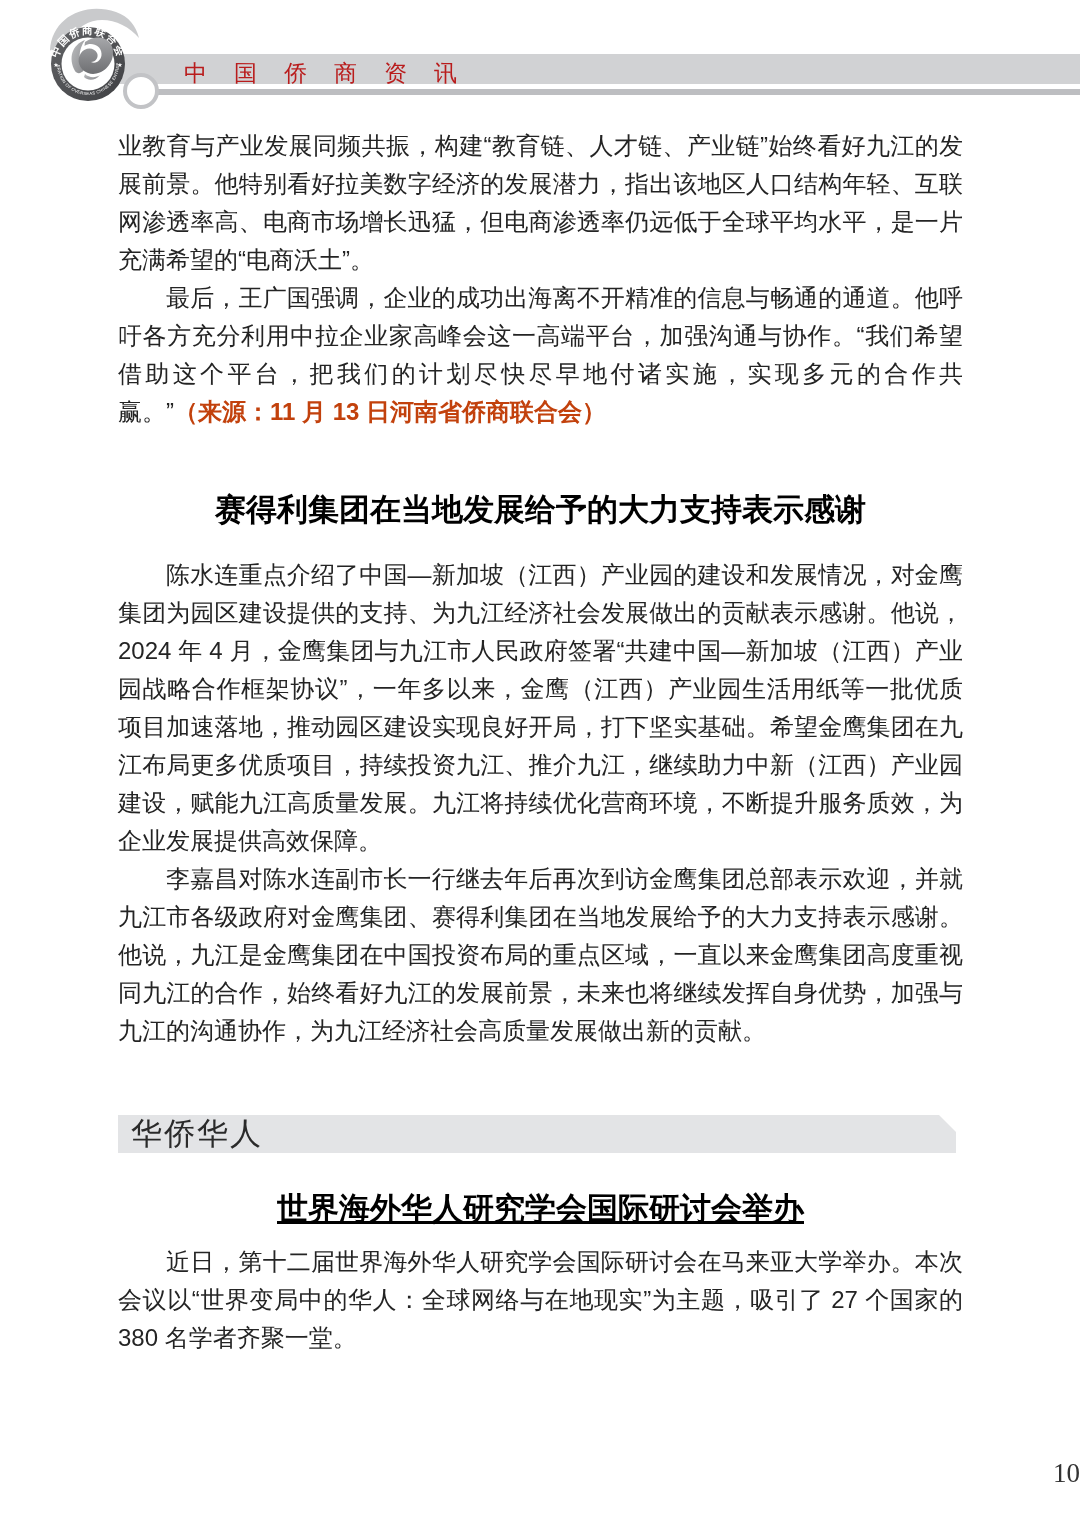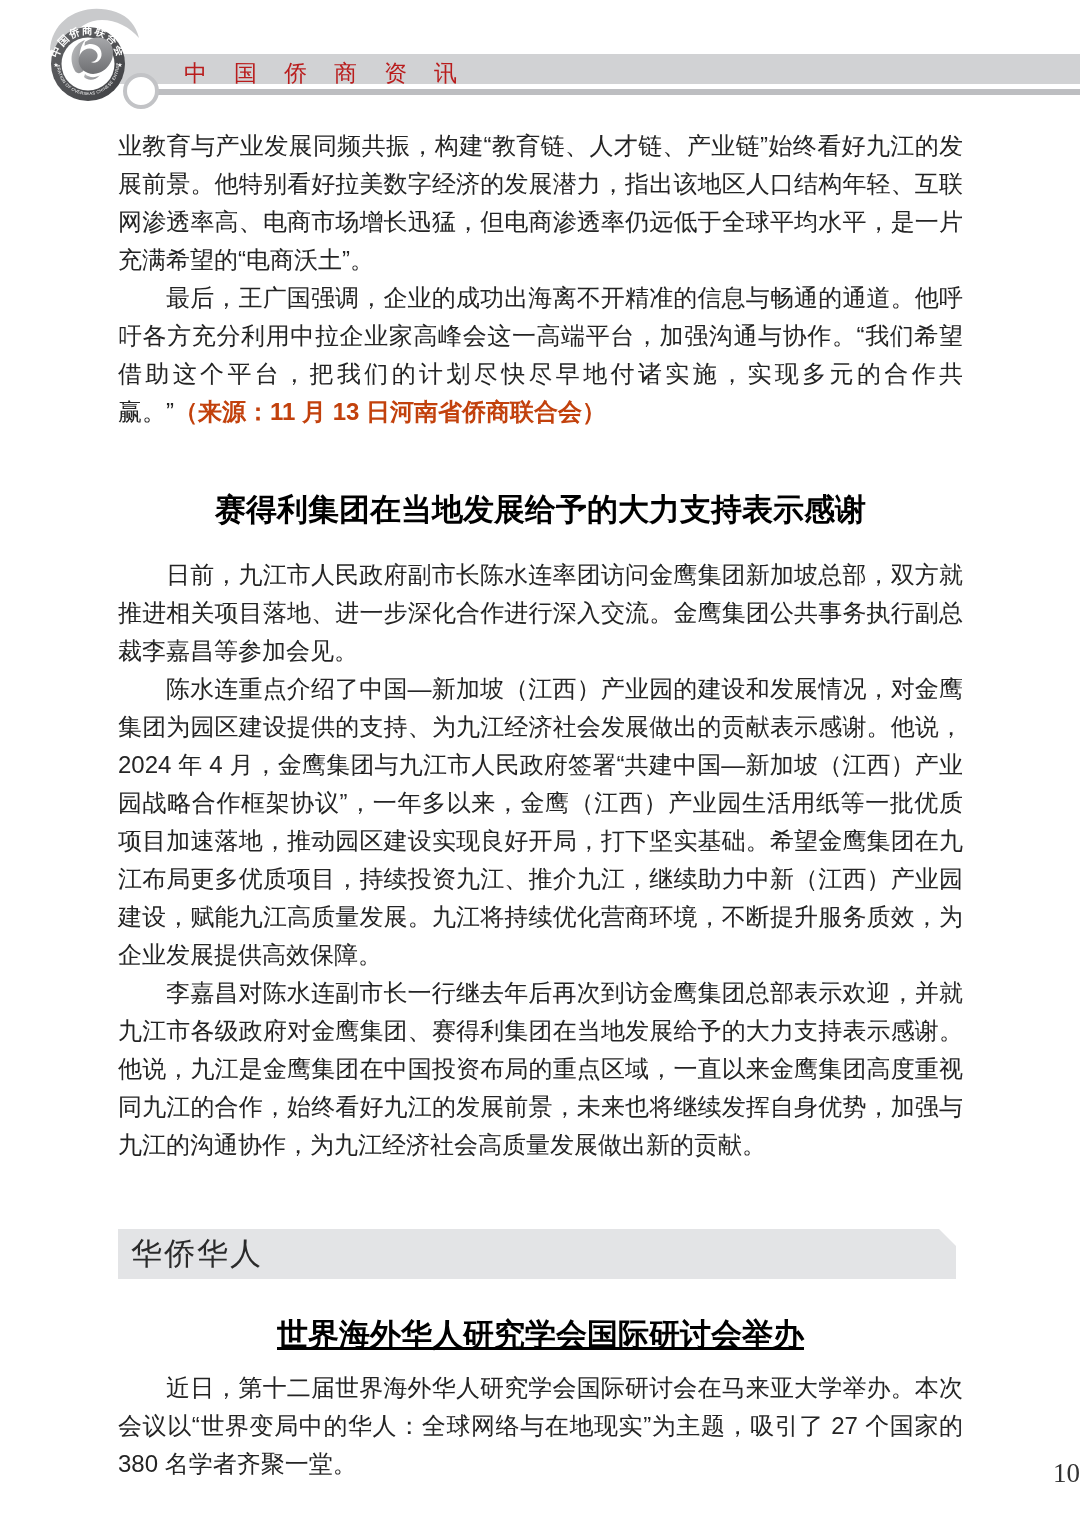--- a/index.html
+++ b/index.html
@@ -40,21 +40,21 @@
   p.body.indent { text-indent:2em; }
   .src { font-weight:700; color:#c2410c; }
   h2.article-title {
     font-size:31px; line-height:44px; font-weight:700; color:#000;
     text-align:center;
   }
   .t1 { margin-top:57px; margin-bottom:24px; }
   .t2 { margin-top:34px; margin-bottom:12px;text-decoration:underline; }
   .section-banner {
     margin-top:65px;
-    width:838px; height:50px;
+    width:838px; height:38px;
     background:#e3e4e6;
     clip-path:polygon(0 0, calc(100% - 17px) 0, 100% 17px, 100% 100%, 0 100%);
     display:flex; align-items:center;
     padding-left:13px;
   }
   .section-banner-label {
     font-family:"Liberation Serif", serif;
     font-size:31px; color:#2a2a2a; letter-spacing:2px;
   }
   .page-number {
@@ -115,21 +115,20 @@
   </svg>
 
   <div class="content">
 
     <p class="body"><span>业教育与产业发展同频共振，构建“教育链、人才链、产业链”始终看好九江的发展前景。他特别看好拉美数字经济的发展潜力，指出该地区人口结构年轻、互联网渗透率高、电商市场增长迅猛，但电商渗透率仍远低于全球平均水平，是一片充满希望的“电商沃土”。</span></p>
 
     <p class="body indent"><span>最后，王广国强调，企业的成功出海离不开精准的信息与畅通的通道。他呼吁各方充分利用中拉企业家高峰会这一高端平台，加强沟通与协作。“我们希望借助这个平台，把我们的计划尽快尽早地付诸实施，实现多元的合作共赢。”</span><span class="src">（来源：11 月 13 日河南省侨商联合会）</span></p>
 
     <h2 class="article-title t1">赛得利集团在当地发展给予的大力支持表示感谢</h2>
 
-    <p class="body indent"><span>日前，九江市人民政府副市长陈水连率团访问金鹰集团新加坡总部，双方就推进相关项目落地、进一步深化合作进行深入交流。金鹰集团公共事务执行副总裁李嘉昌等参加会见。</span></p>
     <p class="body indent"><span>陈水连重点介绍了中国—新加坡（江西）产业园的建设和发展情况，对金鹰集团为园区建设提供的支持、为九江经济社会发展做出的贡献表示感谢。他说，2024 年 4 月，金鹰集团与九江市人民政府签署“共建中国—新加坡（江西）产业园战略合作框架协议”，一年多以来，金鹰（江西）产业园生活用纸等一批优质项目加速落地，推动园区建设实现良好开局，打下坚实基础。希望金鹰集团在九江布局更多优质项目，持续投资九江、推介九江，继续助力中新（江西）产业园建设，赋能九江高质量发展。九江将持续优化营商环境，不断提升服务质效，为企业发展提供高效保障。</span></p>
     <p class="body indent"><span>李嘉昌对陈水连副市长一行继去年后再次到访金鹰集团总部表示欢迎，并就九江市各级政府对金鹰集团、赛得利集团在当地发展给予的大力支持表示感谢。他说，九江是金鹰集团在中国投资布局的重点区域，一直以来金鹰集团高度重视同九江的合作，始终看好九江的发展前景，未来也将继续发挥自身优势，加强与九江的沟通协作，为九江经济社会高质量发展做出新的贡献。</span></p>
 
     <div class="section-banner">
       <span class="section-banner-label">华侨华人</span>
     </div>
 
     <h2 class="article-title t2">世界海外华人研究学会国际研讨会举办</h2>
 
     <p class="body indent"><span>近日，第十二届世界海外华人研究学会国际研讨会在马来亚大学举办。本次会议以“世界变局中的华人：全球网络与在地现实”为主题，吸引了 27 个国家的 380 名学者齐聚一堂。</span></p>

